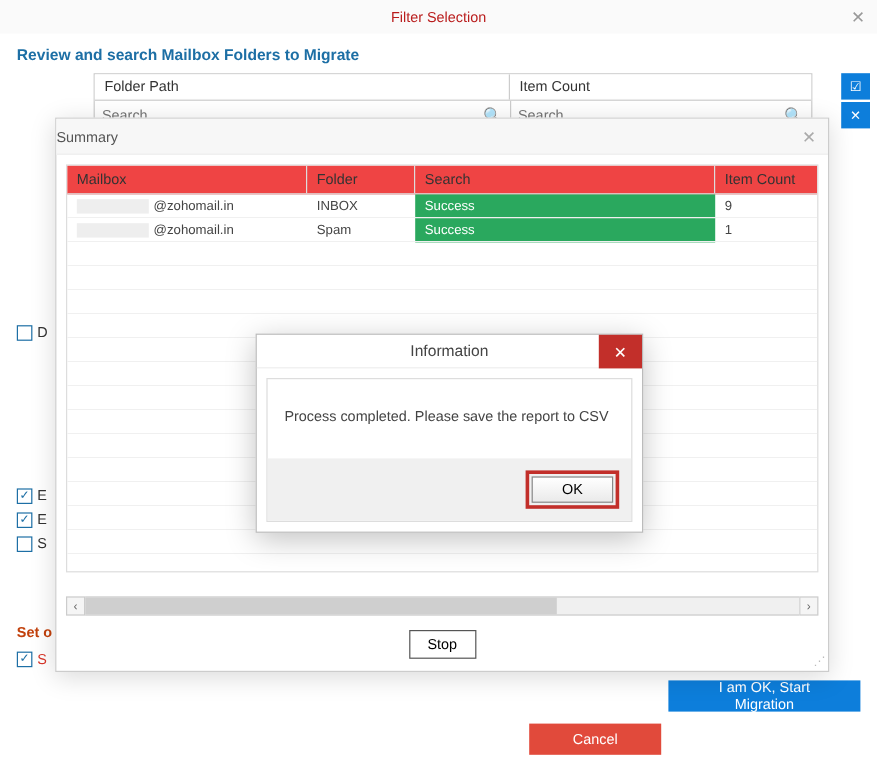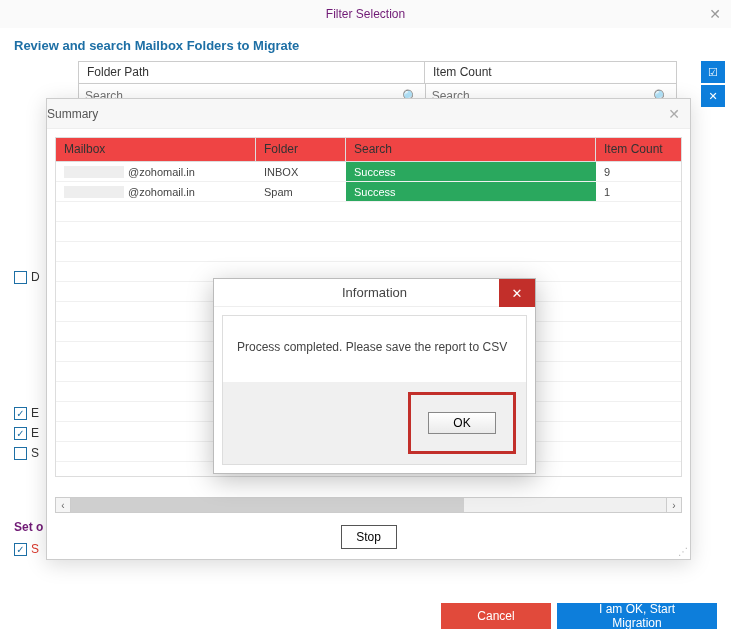--- a/index.html
+++ b/index.html
@@ -1,20 +1,20 @@
 <!DOCTYPE html>
 <html><head>
 <meta charset="utf-8">
 <style>
 * { box-sizing: border-box; margin: 0; padding: 0; }
 body { font-family: "Segoe UI", Arial, sans-serif; font-size: 12px; background: #f5f5f5; width: 731px; height: 641px; overflow: hidden; position: relative; }
 
 .main-window { width: 731px; height: 641px; background: #fff; position: relative; }
 .main-title-bar { height: 28px; background: #fafafa; display: flex; align-items: center; justify-content: center; position: relative; }
-.main-title-bar .title { color: #701a75; font-size: 12px; }
+.main-title-bar .title { color: #b91c1c; font-size: 12px; }
 .main-close { position: absolute; right: 10px; top: 6px; color: #999; cursor: pointer; font-size: 14px; }
 
 .section-header { color: #1d6fa5; font-weight: 600; font-size: 13px; padding: 10px 14px 8px; }
 
 .filter-area { position: relative; padding: 0 14px; }
 .folder-table-wrap { margin-left: 64px; margin-right: 40px; border: 1px solid #ccc; background: #fff; }
 .folder-table-header { display: flex; height: 22px; background: #fff; border-bottom: 1px solid #ccc; }
 .folder-table-header .col { padding: 3px 8px; color: #333; border-right: 1px solid #ccc; }
 .folder-table-header .col:last-child { border-right: none; }
 .col-path { flex: 1.4; }
@@ -26,29 +26,29 @@
 .search-icon { color: #1d6fa5; font-size: 13px; margin-left: 4px; }
 
 .side-controls { position: absolute; right: 6px; top: 0; display: flex; flex-direction: column; gap: 2px; }
 .side-btn { width: 24px; height: 22px; background: #0d7edb; color: #fff; display: flex; align-items: center; justify-content: center; cursor: pointer; font-size: 11px; }
 
 .checkbox-stack { position: absolute; left: 14px; top: 270px; display: flex; flex-direction: column; gap: 6px; }
 .checkbox-row { display: flex; align-items: center; gap: 4px; color: #333; }
 .checkbox-row .cb { width: 13px; height: 13px; border: 1px solid #1d6fa5; background: #fff; display: inline-flex; align-items: center; justify-content: center; font-size: 10px; color: #1d6fa5; }
 .checkbox-row.checked .cb::after { content: "✓"; }
 
-.set-label { position: absolute; left: 14px; top: 520px; color: #701a75; font-weight: 600; }
+.set-label { position: absolute; left: 14px; top: 520px; color: #c2410c; font-weight: 600; }
 .set-check { position: absolute; left: 14px; top: 542px; display: flex; align-items: center; gap: 4px; }
 .set-check .cb { width: 13px; height: 13px; border: 1px solid #1d6fa5; display: inline-flex; align-items: center; justify-content: center; font-size: 10px; color: #d9362a; }
 .set-check.checked .cb::after { content: "✓"; color: #1d6fa5; }
 .set-check .txt { color: #d9362a; }
 
 .bottom-buttons { position: absolute; right: 14px; bottom: 12px; display: flex; gap: 6px; }
 .btn { height: 26px; padding: 0 18px; font-size: 12px; cursor: pointer; border: none; display: inline-flex; align-items: center; justify-content: center; }
-.btn-cancel { background: #e14a3b; color: #fff; width: 110px; }
+.btn-cancel { background: #e14a3b; color: #fff; width: 110px; margin-top: 36px; }
 .btn-primary { background: #0d7edb; color: #fff; width: 160px; }
 
 
 .summary-panel { position: absolute; left: 46px; top: 98px; width: 645px; height: 462px; background: #fff; border: 1px solid #ccc; box-shadow: 0 4px 20px rgba(0,0,0,0.15); }
 .summary-title { height: 30px; background: #f7f7f7; display: flex; align-items: center; color: #555; position: relative; border-bottom: 1px solid #eee; }
 .summary-close { position: absolute; right: 10px; top: 7px; color: #aaa; font-size: 14px; cursor: pointer; }
 .summary-grid { margin: 8px; border: 1px solid #ddd; height: 340px; position: relative; overflow: hidden; background: #fff; }
 .grid-header { display: flex; height: 24px; border-bottom: 1px solid #ddd; background: #ef4444; }
 .grid-header .gcol { padding: 4px 8px; color: #333; border-right: 1px solid #ddd; }
 .grid-header .gcol:last-child { border-right: none; }
@@ -73,21 +73,21 @@
 .resize-grip { position: absolute; right: 4px; bottom: 4px; color: #bbb; font-size: 10px; letter-spacing: -2px; line-height: 6px; }
 
 
 .info-dialog { position: absolute; left: 213px; top: 278px; width: 323px; background: #fff; border: 1px solid #bbb; box-shadow: 0 6px 24px rgba(0,0,0,0.25); }
 .info-title { height: 28px; display: flex; align-items: center; justify-content: center; color: #444; font-size: 13px; position: relative; border-bottom: 1px solid #eee; }
 .info-close { position: absolute; right: 0; top: 0; width: 36px; height: 28px; background: #c22f2a; color: #fff; display: flex; align-items: center; justify-content: center; font-size: 13px; cursor: pointer; }
 .info-body { padding: 8px; }
 .info-inner { border: 1px solid #ddd; }
 .info-msg { padding: 24px 14px 28px; color: #444; font-size: 12px; }
 .info-actions { background: #f0f0f0; padding: 10px; display: flex; justify-content: flex-end; }
-.ok-wrap { border: 3px solid #c22f2a; padding: 17px; }
+.ok-wrap { border: 3px solid #c22f2a; padding: 2px; }
 .ok-btn { width: 68px; height: 22px; border: 1px solid #888; background: linear-gradient(#fff,#eaeaea); cursor: pointer; font-size: 12px; }
 </style>
 </head>
 <body>
 
 <div class="main-window">
   <div class="main-title-bar">
     <span class="title">Filter Selection</span>
     <span class="main-close">✕</span>
   </div>

